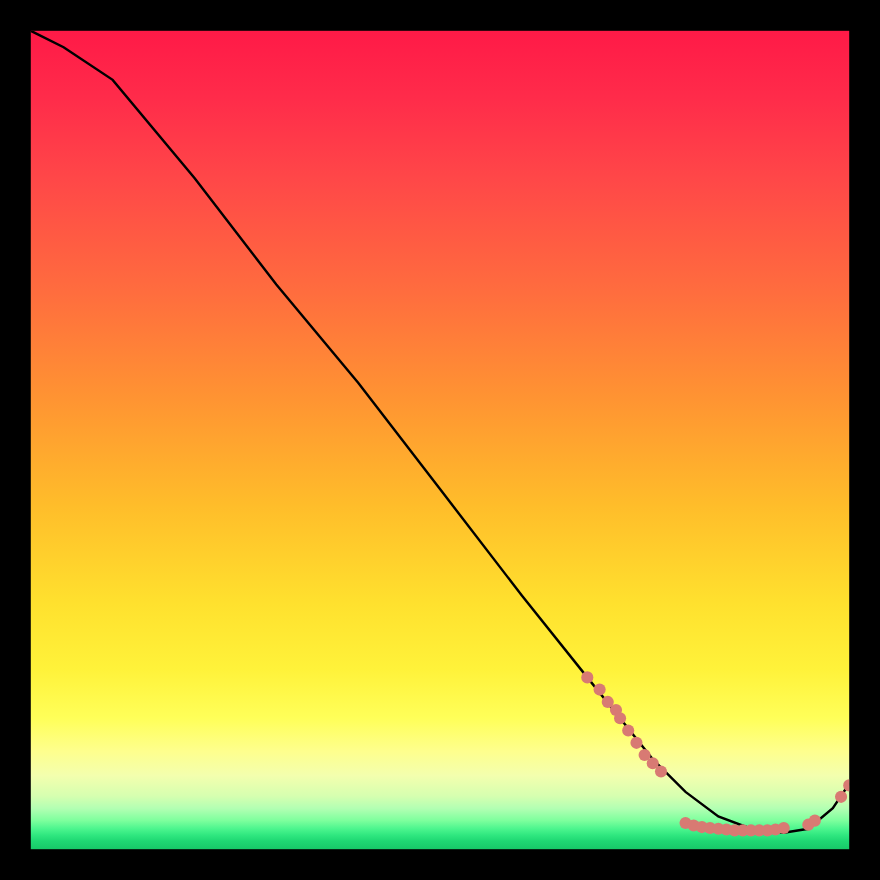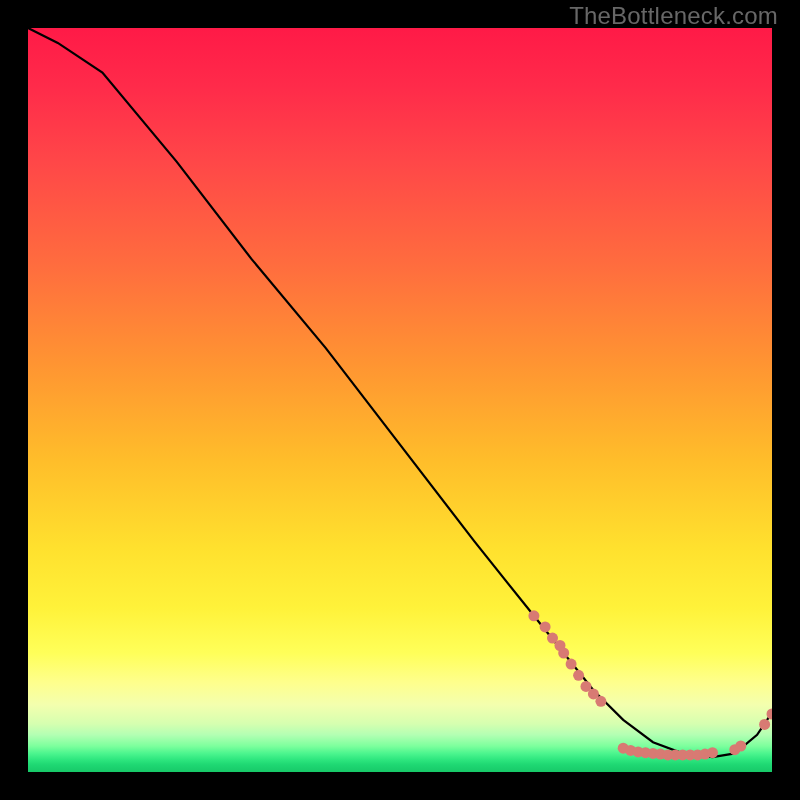--- a/index.html
+++ b/index.html
@@ -63,21 +63,20 @@
     position: absolute;
     inset: 0;
     width: 100%;
     height: 100%;
   }
 </style>
 </head>
 <body>
 
 <div class="frame">
-  <div class="watermark">TheBottleneck.com</div>
 
   <div class="plot">
     <div class="gradient"></div>
 
     <svg class="curve" viewBox="0 0 744 744" preserveAspectRatio="none">
       <g>
         <path id="curve-path" fill="none" stroke="#000" stroke-width="2.2" stroke-linecap="round" d="M0.0 0.0 L29.8 14.9 L74.4 44.6 L148.8 133.9 L223.2 230.6 L297.6 319.9 L372.0 416.6 L446.4 513.4 L505.9 587.8 L535.7 625.0 L565.4 662.2 L595.2 691.9 L625.0 714.2 L654.7 725.4 L684.5 729.1 L706.8 725.4 L729.1 706.8 L744.0 684.5"></path>
       </g>
       <g id="scatter-group">
           <circle cx="505.9" cy="587.8" r="5.5" fill="#d87a73"></circle>

